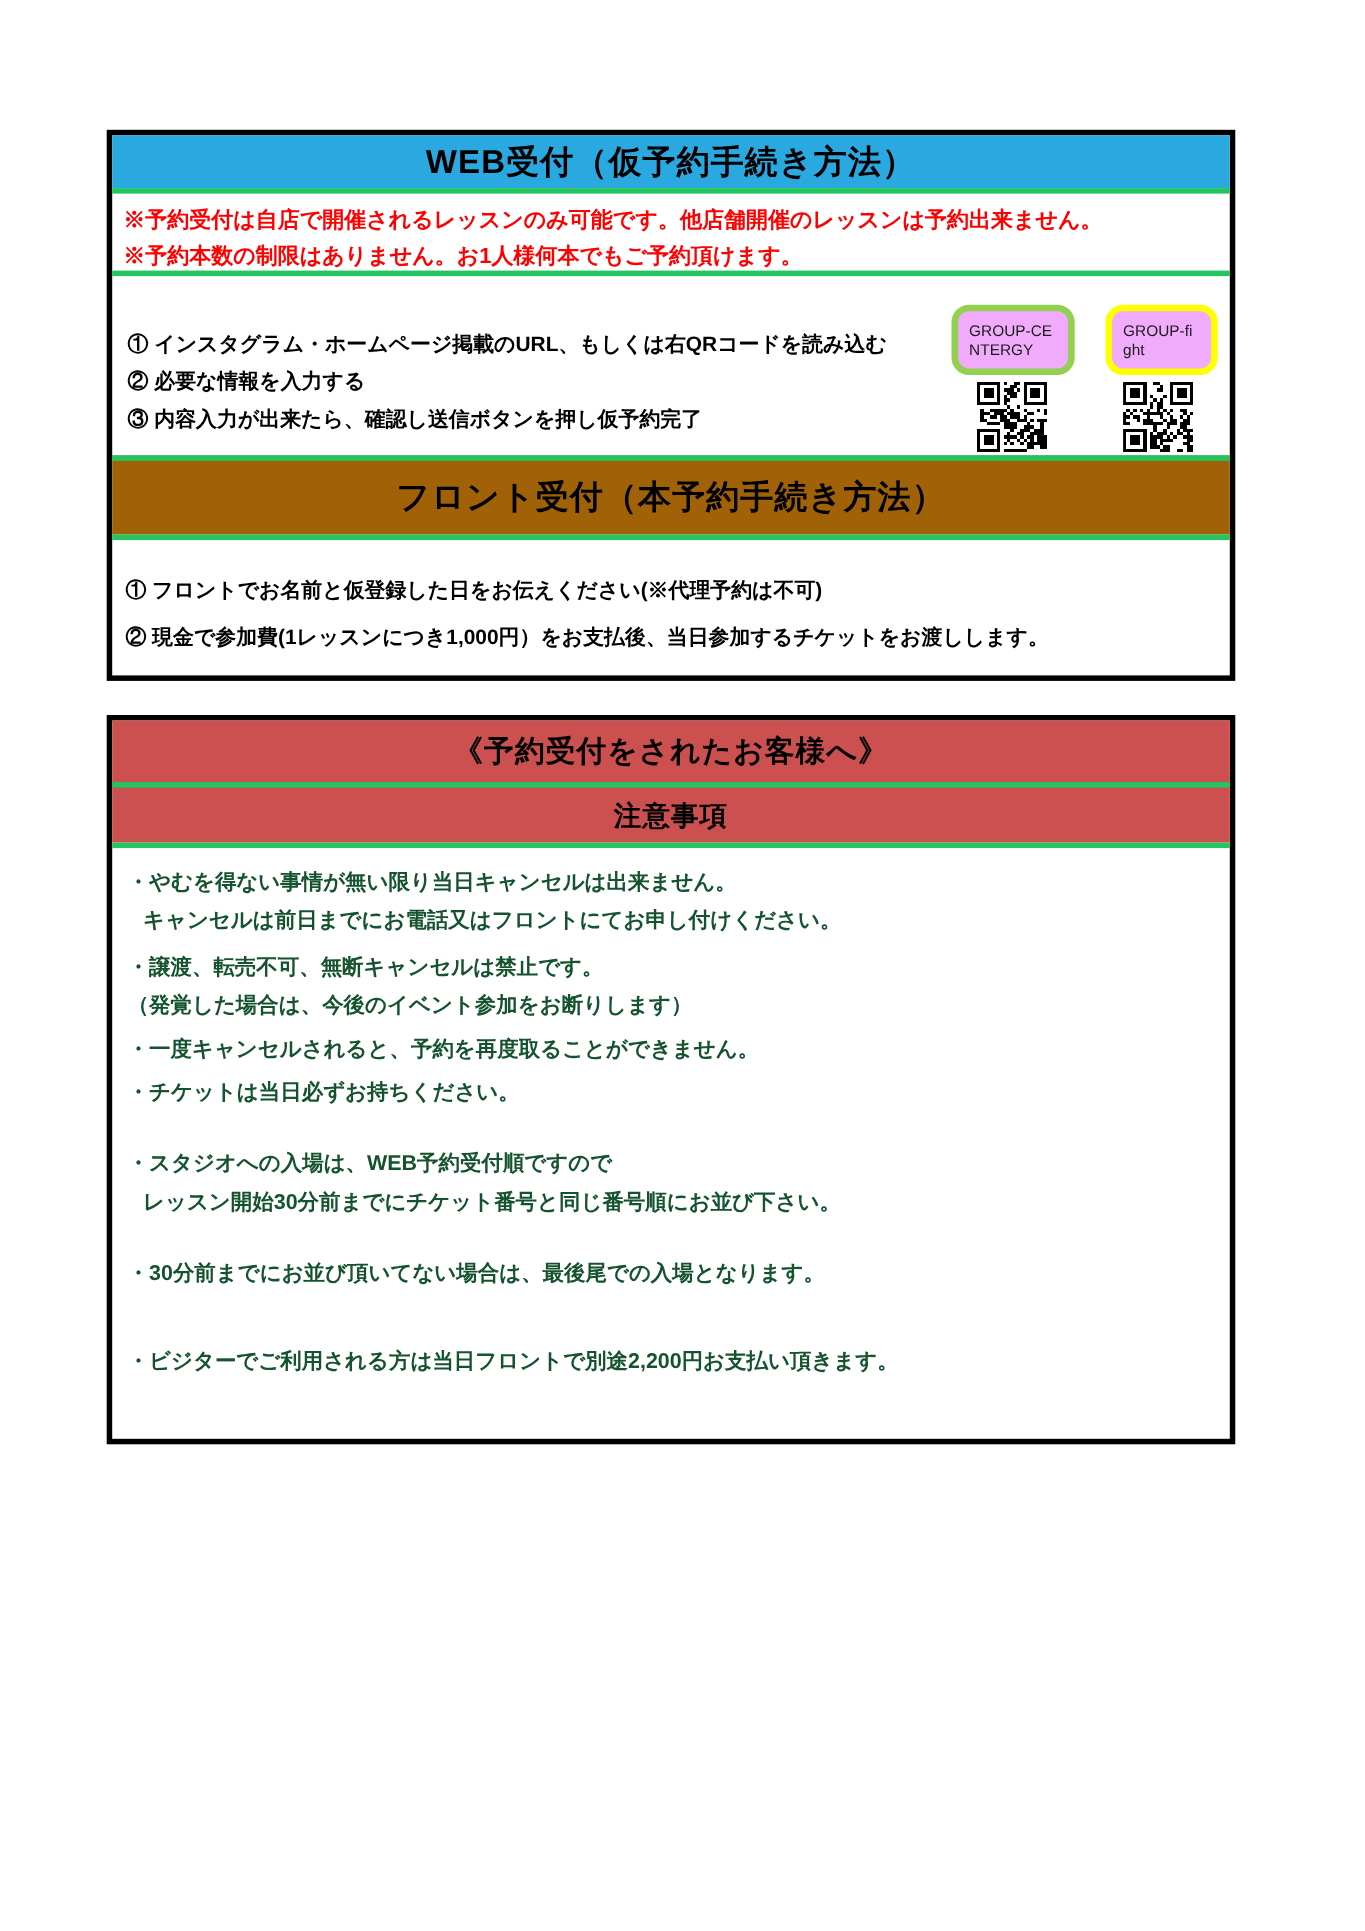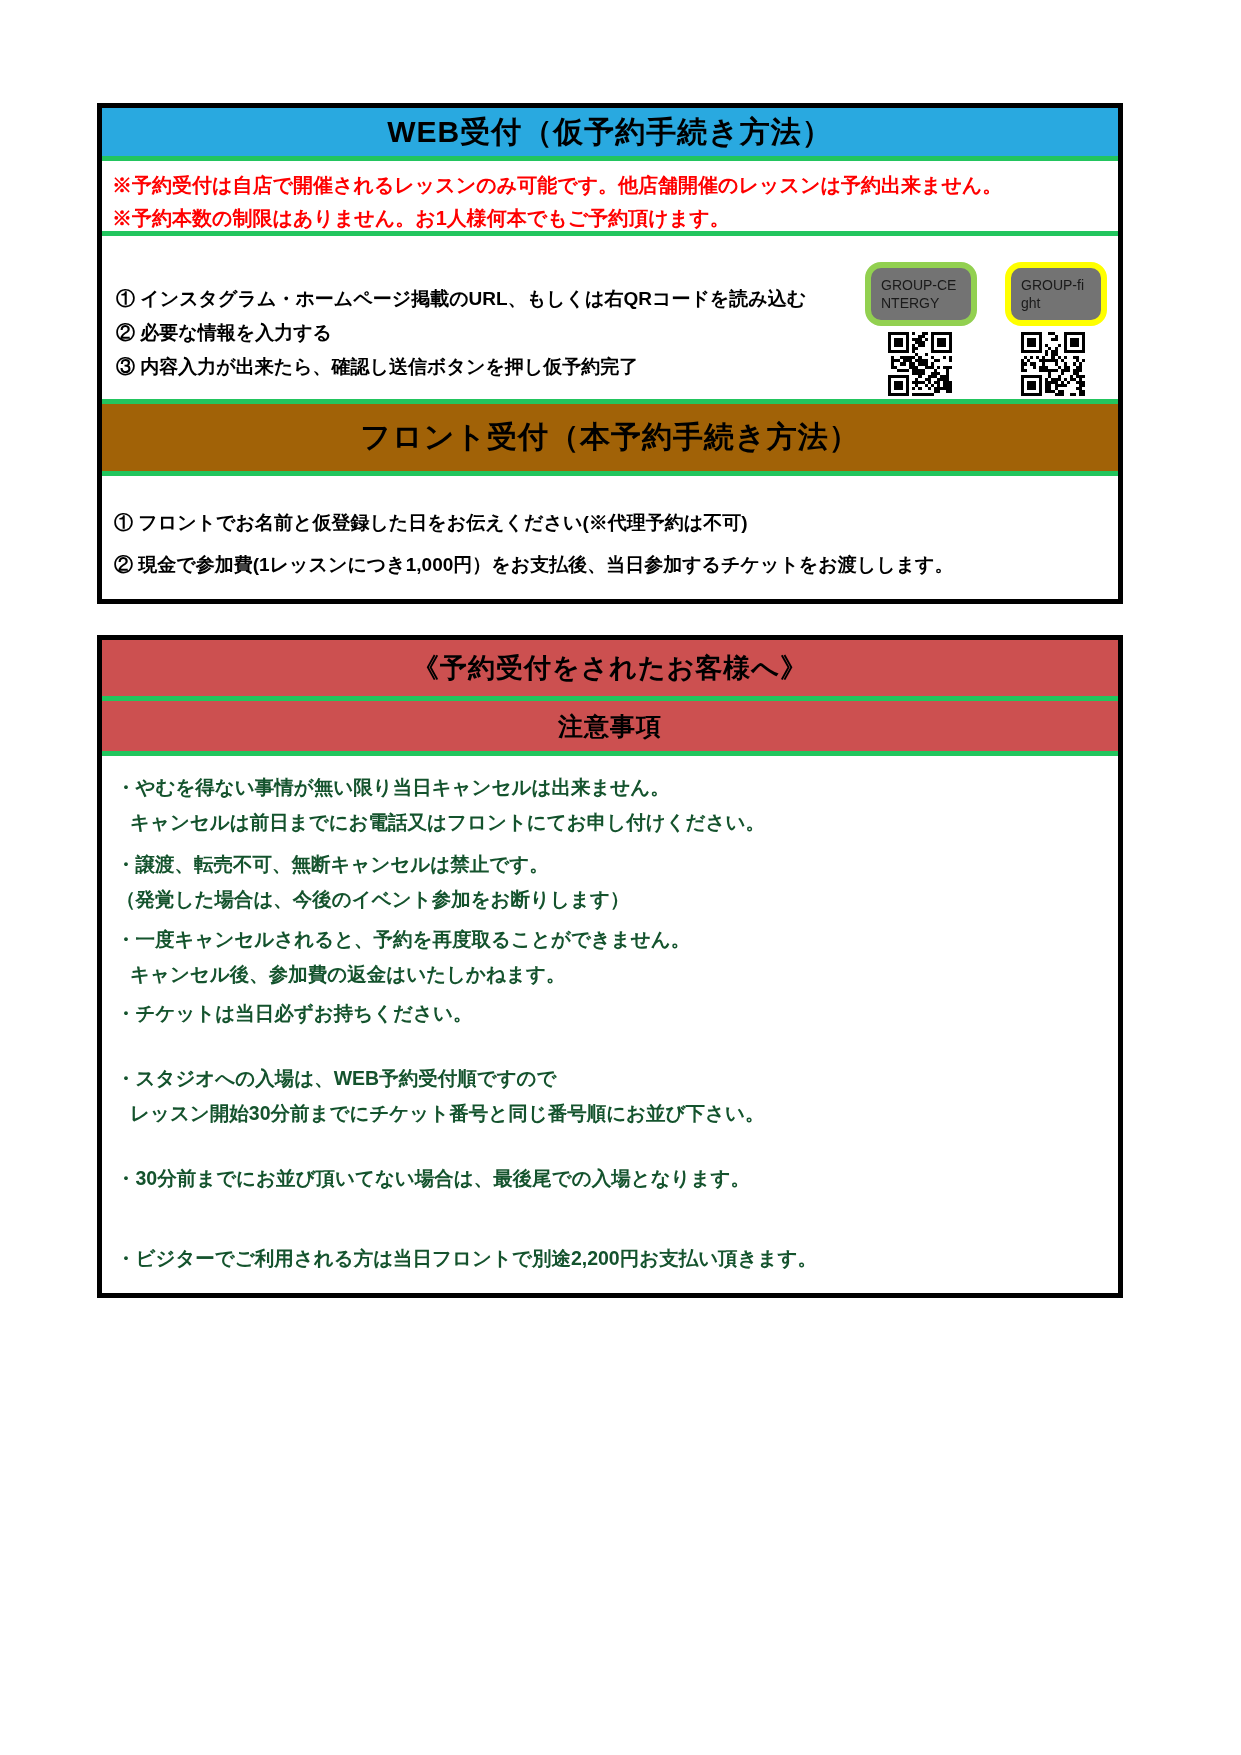--- a/index.html
+++ b/index.html
@@ -2,21 +2,21 @@
 <html lang="ja"><head>
 <meta charset="utf-8">
 <style>
   html,body{margin:0;padding:0;}
   body{
     width:1241px;height:1755px;background:#ffffff;position:relative;
     font-family:"Liberation Sans", sans-serif;
     -webkit-font-smoothing:antialiased;
   }
   .page{position:absolute;left:0;top:0;width:1241px;height:1755px;background:#fff;}
-  .doc{position:absolute;left:97px;top:103px;width:961px;}
+  .doc{position:absolute;left:97px;top:118px;width:961px;}
   .box{border:5px solid #000;background:#fff;box-sizing:border-box;width:1026px;}
   .box-b{margin-top:31px;}
   .sec{box-sizing:border-box;position:relative;}
   .sec + .sec{border-top:5px solid #22c55e;}
 
   .hdr{display:flex;align-items:center;justify-content:center;
        font-weight:bold;color:#000;letter-spacing:1px;}
   .hdr-web{height:48px;background:#29A9E0;font-size:30px;}
   .hdr-front{height:72px;background:#a16207;font-size:30px;}
   .hdr-banner{height:56px;background:#CC5050;font-size:27px;}
@@ -26,21 +26,21 @@
   .notice-line{color:#FF0000;font-weight:bold;font-size:20px;line-height:33px;white-space:nowrap;}
 
   .steps-sec{height:168px;}
   .web-steps{padding:46px 0 0 14px;}
   .step-line{font-weight:bold;font-size:19px;color:#000;line-height:34px;white-space:nowrap;}
 
   .front-sec{height:128px;}
   .front-steps{padding:26px 0 0 12px;}
   .front-steps .step-line{line-height:42px;}
 
-  .badge{position:absolute;top:26px;height:64px;border-radius:16px;background:#737373;
+  .badge{position:absolute;top:26px;height:64px;border-radius:16px;background:#f0abfc;
          box-sizing:border-box;display:flex;align-items:center;
          font-size:14px;font-weight:normal;color:#1a1a1a;line-height:18px;
          padding:4px 10px;word-break:break-all;}
   .badge-green{left:763px;width:112px;border:6px solid #92D050;}
   .badge-yellow{left:903px;width:102px;border:6px solid #FFFF00;}
   .badge .lbl{width:80px;}
 
   .qr{position:absolute;top:96px;width:64px;height:64px;}
   .qr-1{left:786px;}
   .qr-2{left:919px;}
@@ -392,21 +392,20 @@
       <div class="sec hdr hdr-caution">
         <span>注意事項</span>
       </div>
 
       <div class="sec notes-sec">
         <div class="note-line">・やむを得ない事情が無い限り当日キャンセルは出来ません。</div>
         <div class="note-line cont">キャンセルは前日までにお電話又はフロントにてお申し付けください。</div>
         <div class="note-line gap-xs">・譲渡、転売不可、無断キャンセルは禁止です。</div>
         <div class="note-line">（発覚した場合は、今後のイベント参加をお断りします）</div>
         <div class="note-line gap-s">・一度キャンセルされると、予約を再度取ることができません。</div>
-        <div class="note-line cont">キャンセル後、参加費の返金はいたしかねます。</div>
         <div class="note-line gap-m">・チケットは当日必ずお持ちください。</div>
         <div class="note-line gap-l">・スタジオへの入場は、WEB予約受付順ですので</div>
         <div class="note-line cont">レッスン開始30分前までにチケット番号と同じ番号順にお並び下さい。</div>
         <div class="note-line gap-l">・30分前までにお並び頂いてない場合は、最後尾での入場となります。</div>
         <div class="note-line gap-xl">・ビジターでご利用される方は当日フロントで別途2,200円お支払い頂きます。</div>
       </div>
 
     </div>
   </div>
 </div>

